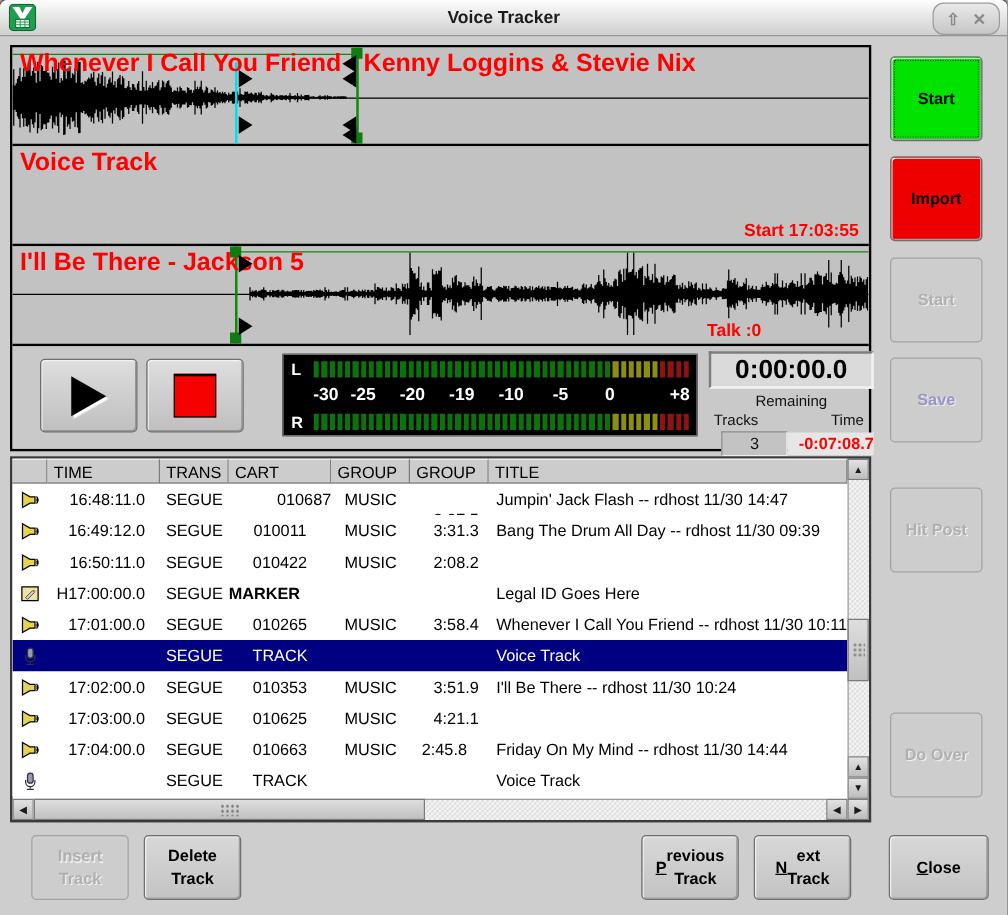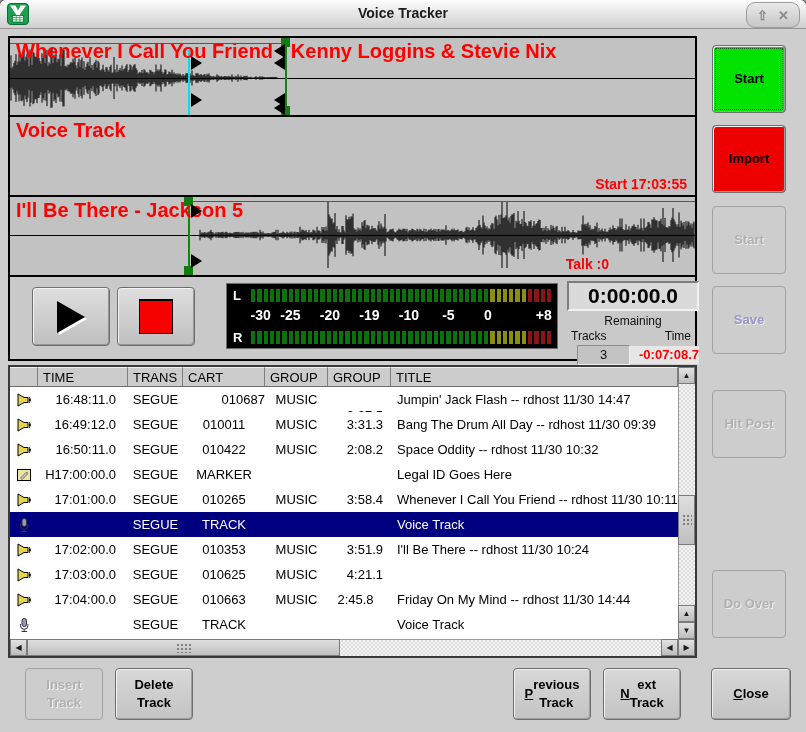--- a/index.html
+++ b/index.html
@@ -335,33 +335,32 @@
             <svg width="16" height="16" viewBox="0 0 16 16">
               <polygon points="2,2 2,14 8,10.5 12,10.5 12,5.5 8,5.5" fill="#e8d44a" stroke="#000" stroke-width="1"></polygon>
               <path d="M13.2 5.2 q2.6 2.8 0 5.6 M13.2 7 q1.2 1 0 2" fill="none" stroke="#000" stroke-width="1"></path>
             </svg>
           </div>
           <div class="lcell" style="width: 90px; text-align: right; padding: 0px 12px 0px 0px;">16:50:11.0</div>
           <div class="lcell" style="width: 55px; text-align: center;">SEGUE</div>
           <div class="lcell" style="width: 82px; text-align: center;">010422</div>
           <div class="lcell" style="width: 63px; text-align: center;">MUSIC</div>
           <div class="lcell" style="width: 63px; text-align: right; padding: 0px 8px 0px 0px;">2:08.2</div>
-          <div class="lcell" style="width: 287px; text-align: left; padding: 0px 0px 0px 6px;">Space Oddity -- rdhost 11/30 10:32</div>
         </div>
         <div class="lrow">
           <div class="lcell icon-cell" style="width: 28px; text-align: center;">
             <svg width="16" height="16" viewBox="0 0 16 16">
               <rect x="1.5" y="2.5" width="13" height="11" fill="#efe3a0" stroke="#000"></rect>
               <path d="M4.5 11 L10 5.5 L11.5 7 L6 12.5 Z" fill="#cfcfcf" stroke="#555" stroke-width="0.8"></path>
               <path d="M10 5.5 l1.5 1.5 l1-1 l-1.5-1.5 Z" fill="#8a8a8a"></path>
             </svg>
           </div>
           <div class="lcell" style="width: 90px; text-align: right; padding: 0px 12px 0px 0px;">H17:00:00.0</div>
           <div class="lcell" style="width: 55px; text-align: center;">SEGUE</div>
-          <div class="lcell" style="width: 82px; text-align: center;">MARKER</div>
+          <div class="lcell" style="width: 82px;  font-weight: bold;">MARKER</div>
           <div class="lcell" style="width: 63px; text-align: center;"></div>
           <div class="lcell" style="width: 63px; text-align: right; padding: 0px 8px 0px 0px;"></div>
           <div class="lcell" style="width: 287px; text-align: left; padding: 0px 0px 0px 6px;">Legal ID Goes Here</div>
         </div>
         <div class="lrow">
           <div class="lcell icon-cell" style="width: 28px; text-align: center;">
             <svg width="16" height="16" viewBox="0 0 16 16">
               <polygon points="2,2 2,14 8,10.5 12,10.5 12,5.5 8,5.5" fill="#e8d44a" stroke="#000" stroke-width="1"></polygon>
               <path d="M13.2 5.2 q2.6 2.8 0 5.6 M13.2 7 q1.2 1 0 2" fill="none" stroke="#000" stroke-width="1"></path>
             </svg>

